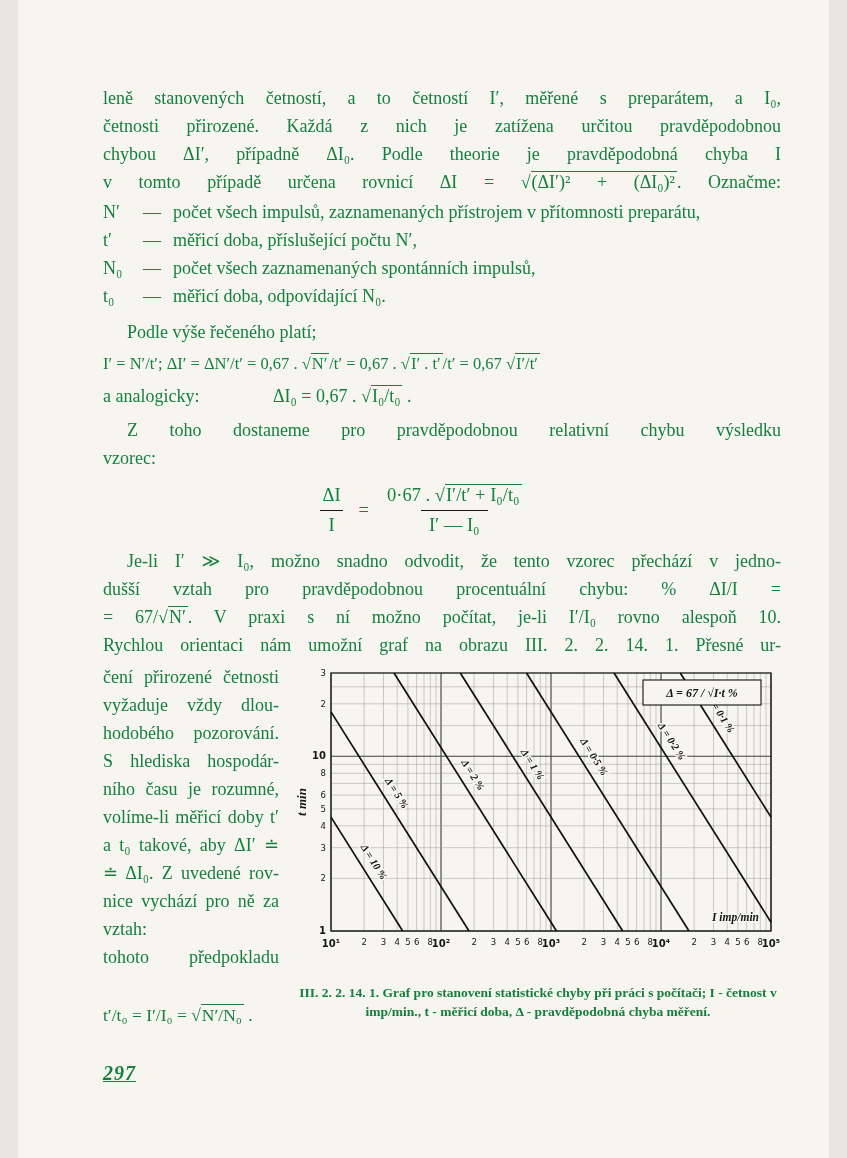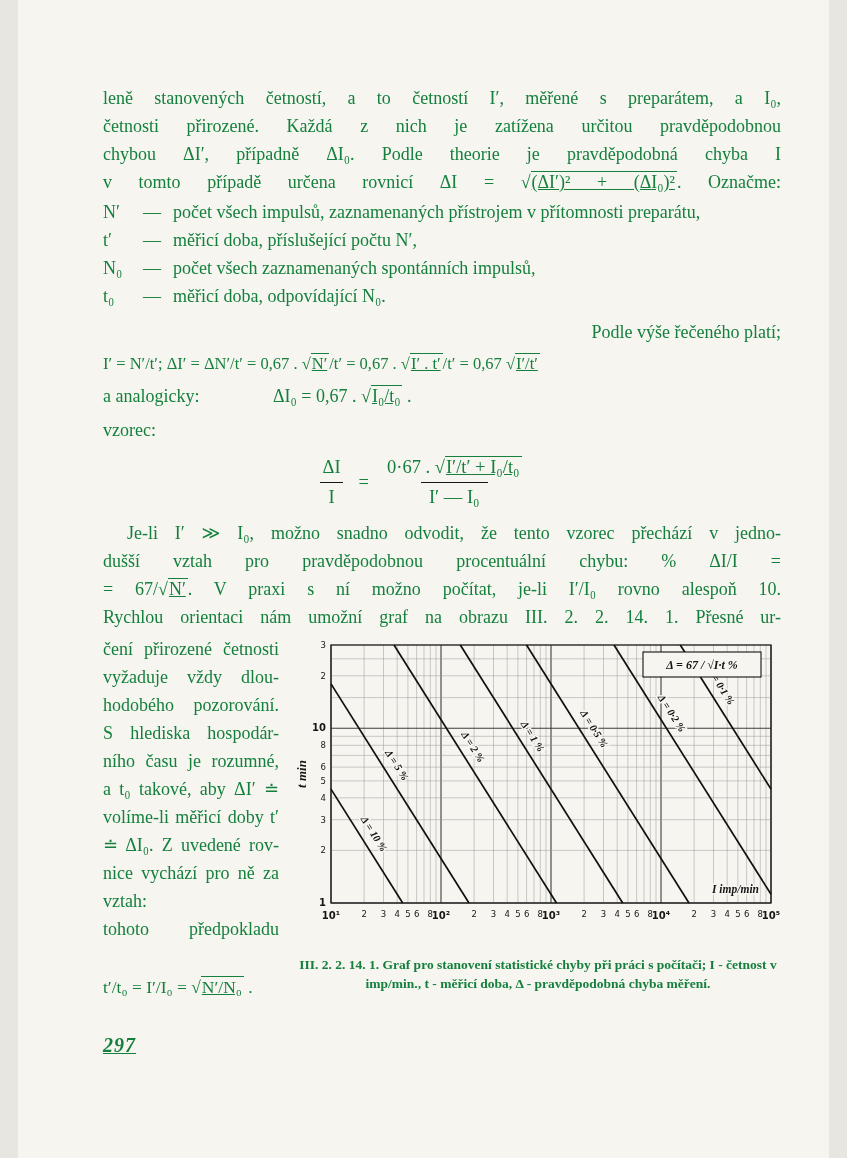--- a/index.html
+++ b/index.html
@@ -12,31 +12,31 @@
     color:#15803d;
     font-family:"Liberation Serif", serif;
     font-size:18px;
     line-height:28px;
     overflow:hidden;
     box-sizing:border-box;
     padding:84px 48px 0 85px;
   }
   .tline{min-height:28px;}
   .jline{text-align:justify;text-align-last:justify;}
-  .indent{text-indent:24px;text-align:right;}
+  .indent{text-indent:24px;}
   .def{display:flex;}
   .def .term{width:40px;flex:none;}
   .def .dash{width:30px;flex:none;}
   .def .dtext{flex:1;text-align:justify;}
   .eq-line{margin:4px 0 2px;white-space:nowrap;font-size:16.5px;}
   .analog-row{display:flex;margin:4px 0 6px;}
   .analog-row .lbl{width:170px;flex:none;}
   .sqrt{white-space:nowrap;}
   .sqrt::before{content:"√";}
-  .sqrt .rad{border-top:1.2px solid currentColor;padding:0 2px 0 1px;text-decoration:underline;}
+  .sqrt .rad{border-top:1.2px solid currentColor;padding:0 2px 0 1px;}
   .disp-eq{display:flex;justify-content:center;align-items:center;margin:12px 40px 10px 0;font-size:18.5px;line-height:1.25;}
   .frac{display:inline-flex;flex-direction:column;align-items:center;margin:0 10px;}
   .frac .num{padding:0 8px 3px;}
   .frac .den{border-top:1.4px solid #161616;padding:3px 8px 0;}
   .wrap-section{margin-top:4px;}
   .figure{float:right;width:486px;margin:2px 0 0 16px;}
   .figure svg{display:block;}
   .figcaption{margin-top:16px;font-size:13.5px;font-weight:bold;line-height:19px;text-align:center;padding:0 4px;}
   .narrow{overflow:hidden;}
   .final-eq{margin-top:30px;font-size:17.5px;white-space:nowrap;}
@@ -88,20 +88,21 @@
   <div class="tline indent" style="margin-top:8px;">Podle výše řečeného platí;</div>
 
   <div class="eq-line">I′ = N′/t′;   ΔI′ = ΔN′/t′ = 0,67 . <span class="sqrt"><span class="rad">N′</span></span>/t′ = 0,67 . <span class="sqrt"><span class="rad">I′ . t′</span></span>/t′ = 0,67 <span class="sqrt"><span class="rad">I′/t′</span></span></div>
 
   <div class="analog-row">
     <span class="lbl">a analogicky:</span>
     <span>ΔI₀ = 0,67 . <span class="sqrt"><span class="rad">I₀/t₀</span></span> .</span>
   </div>
 
   <div style="margin-top:4px;">
+    <div class="tline jline indent">Z toho dostaneme pro pravděpodobnou relativní chybu výsledku</div>
     <div class="tline">vzorec:</div>
   </div>
 
   <div class="disp-eq">
     <span class="frac">
       <span class="num">ΔI</span>
       <span class="den">I</span>
     </span>
     <span>=</span>
     <span class="frac">
@@ -233,22 +234,22 @@
         </svg>
       <figcaption class="figcaption">III. 2. 2. 14. 1. Graf pro stanovení statistické chyby při práci s počítači; I - četnost v imp/min., t - měřicí doba, Δ - pravděpodobná chyba měření.</figcaption>
     </figure>
 
     <div class="narrow">
       <div class="tline jline">čení přirozené četnosti</div>
       <div class="tline jline">vyžaduje vždy dlou-</div>
       <div class="tline jline">hodobého pozorování.</div>
       <div class="tline jline">S hlediska hospodár-</div>
       <div class="tline jline">ního času je rozumné,</div>
+      <div class="tline jline">volíme-li měřicí doby t′</div>
       <div class="tline jline">a t₀ takové, aby ΔI′ ≐</div>
-      <div class="tline jline">volíme-li měřicí doby t′</div>
       <div class="tline jline">≐ ΔI₀. Z uvedené rov-</div>
       <div class="tline jline">nice vychází pro ně za</div>
       <div class="tline">vztah:</div>
       <div class="tline jline">tohoto předpokladu</div>
       <div class="final-eq">t′/t₀ = I′/I₀ = <span class="sqrt"><span class="rad">N′/N₀</span></span> .</div>
     </div>
 
   </div>
 
   <div class="pagenum-row">

